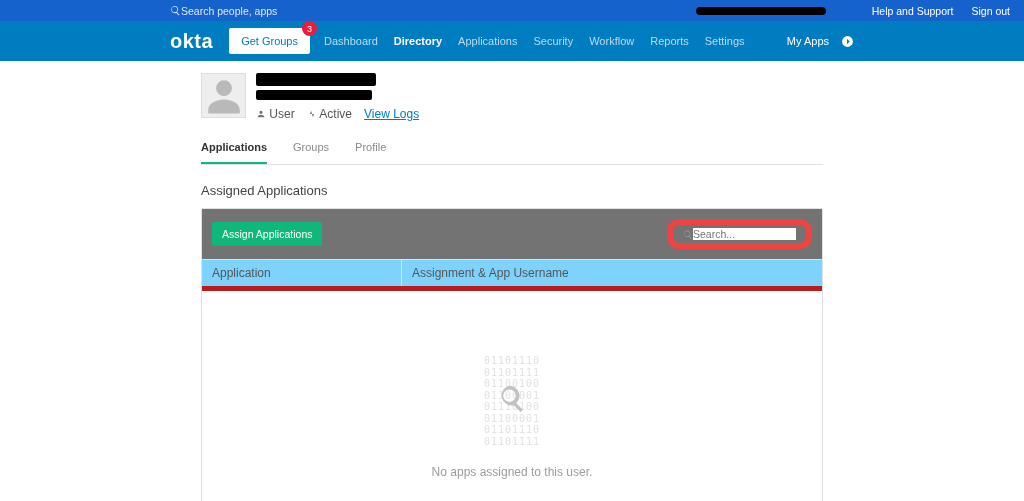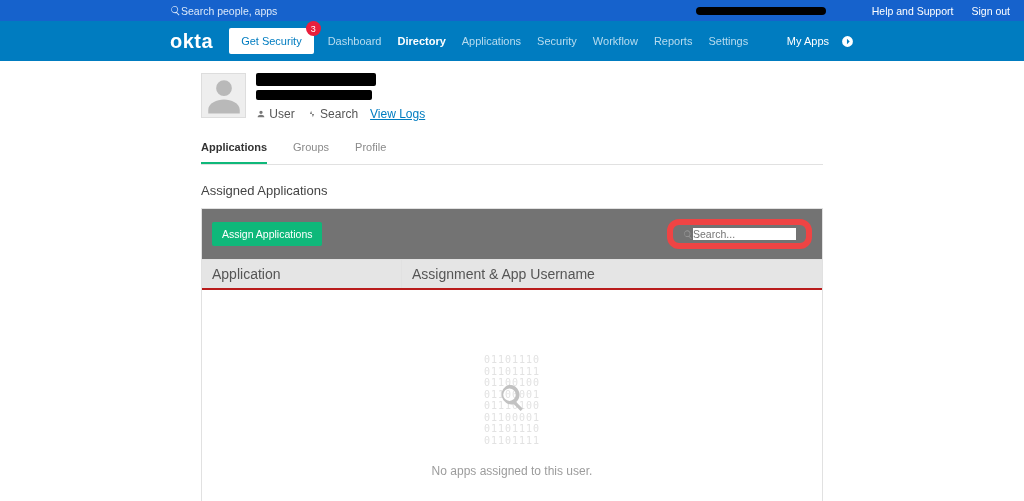--- a/index.html
+++ b/index.html
@@ -28,21 +28,21 @@
 .pinfo .meta svg { width: 10px; height: 10px; fill: #777; vertical-align: -1px; }
 .tabs { display: flex; gap: 26px; border-bottom: 1px solid #e1e1e1; padding: 10px 0 0 0; }
 .tabs a { font-size: 11px; color: #8a8a8a; padding-bottom: 9px; text-decoration: none; }
 .tabs a.active { color: #333; border-bottom: 2px solid #0fb87a; font-weight: 600; }
 .section-title { font-size: 13px; color: #444; margin: 18px 0 10px; font-weight: 400; }
 .panel { border: 1px solid #e1e1e1; }
 .panel-top { background: #737373; padding: 10px; display: flex; align-items: center; }
 .btn-assign { background: #0fb87a; color: #fff; font-size: 10.5px; padding: 6px 10px; border: none; border-radius: 2px; cursor: pointer; }
 .search-box { margin-left: auto; border: 6px solid #ef4444; border-radius: 12px; padding: 3px 10px; display: flex; align-items: center; width: 145px; }
 .search-box input { border: none; outline: none; font-size: 10.5px; width: 100%; }
-.thead { display: flex; background: #e5e5e5; border-top: 1px solid #e1e1e1; border-bottom: 2px solid #b91c1c; font-size: 14px; color: #555; }
+.thead { display: flex; background: #7dd3fc; border-top: 1px solid #e1e1e1; border-bottom: 5px solid #b91c1c; font-size: 12px; color: #555; }
 .thead .c1 { width: 200px; padding: 6px 10px; border-right: 1px solid #e1e1e1; }
 .thead .c2 { flex: 1; padding: 6px 10px; }
 .empty { text-align: center; padding: 64px 0 80px; }
 .empty .binary { font-family: monospace; font-size: 10px; color: #e2e2e2; line-height: 1.15; letter-spacing: 1px; position: relative; display: inline-block; }
 .empty .mag { position: absolute; left: 50%; top: 50%; transform: translate(-50%,-55%); }
 .empty .mag svg { width: 30px; height: 30px; fill: #c2c2c2; }
 .empty p { color: #9c9c9c; font-size: 12px; margin-top: 16px; }
 .search-icon { width: 11px; height: 11px; fill: currentColor; }
 .circle-arrow { width: 13px; height: 13px; fill: #fff; }
 </style>
@@ -58,21 +58,21 @@
   </div>
   <div class="spacer"></div>
   <div class="redact1"></div>
   <a href="#">Help and Support</a>
   <a href="#">Sign out</a>
 </div>
 
 <div class="mainbar">
   <div class="logo">okta</div>
   <div class="btn-get-started">
-    <span>Get Security</span>
+    <span>Get Groups</span>
     <span class="badge">3</span>
   </div>
   <div class="nav">
     <a href="#">Dashboard</a>
     <a href="#" class="active">Directory</a>
     <a href="#">Applications</a>
     <a href="#">Security</a>
     <a href="#">Workflow</a>
     <a href="#">Reports</a>
     <a href="#">Settings</a>
@@ -94,21 +94,21 @@
     </div>
     <div class="pinfo">
       <div class="rname"></div>
       <div class="remail"></div>
       <div class="meta">
         <span><svg viewBox="0 0 24 24">
               <path d="M12 12a4 4 0 100-8 4 4 0 000 8zm0 2c-3.3 0-8 1.7-8 5v1h16v-1c0-3.3-4.7-5-8-5z"></path>
             </svg> <span>User</span></span>
         <span><svg viewBox="0 0 24 24">
               <path d="M3 12h4l3-8 4 16 3-8h4"></path>
-            </svg> <span>Search</span></span>
+            </svg> <span>Active</span></span>
         <a href="#" class="lnk">View Logs</a>
       </div>
     </div>
   </div>
 
   <div class="tabs">
     <a href="#" class="active">Applications</a>
     <a href="#">Groups</a>
     <a href="#">Profile</a>
   </div>

